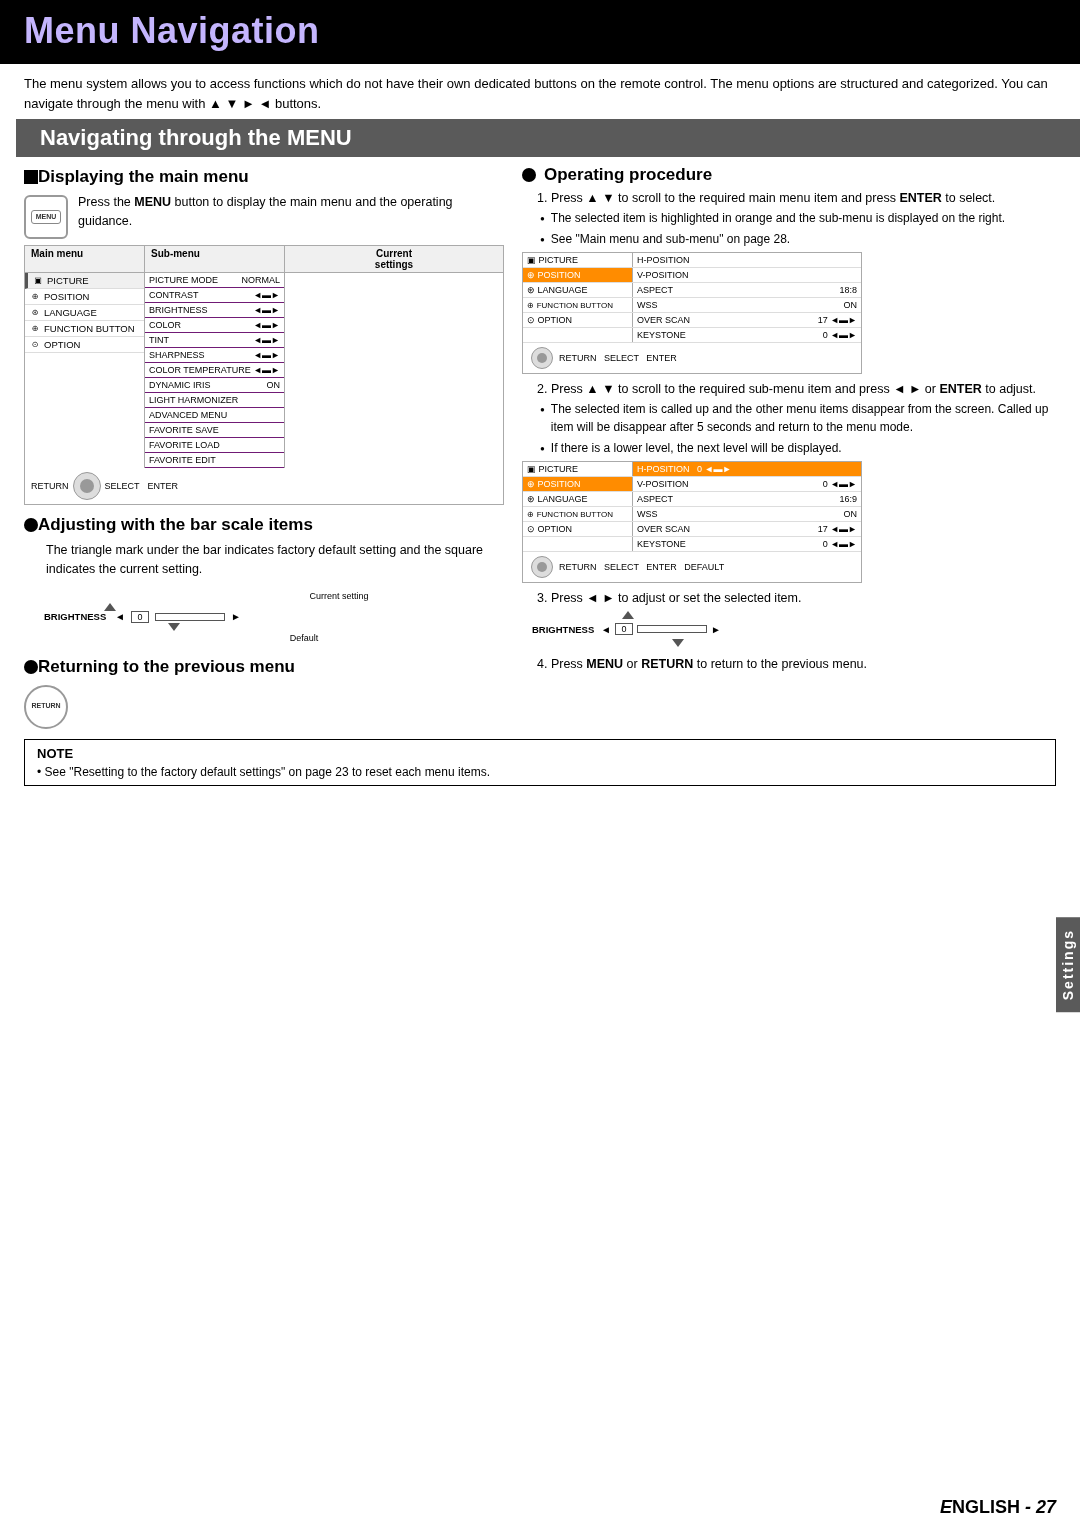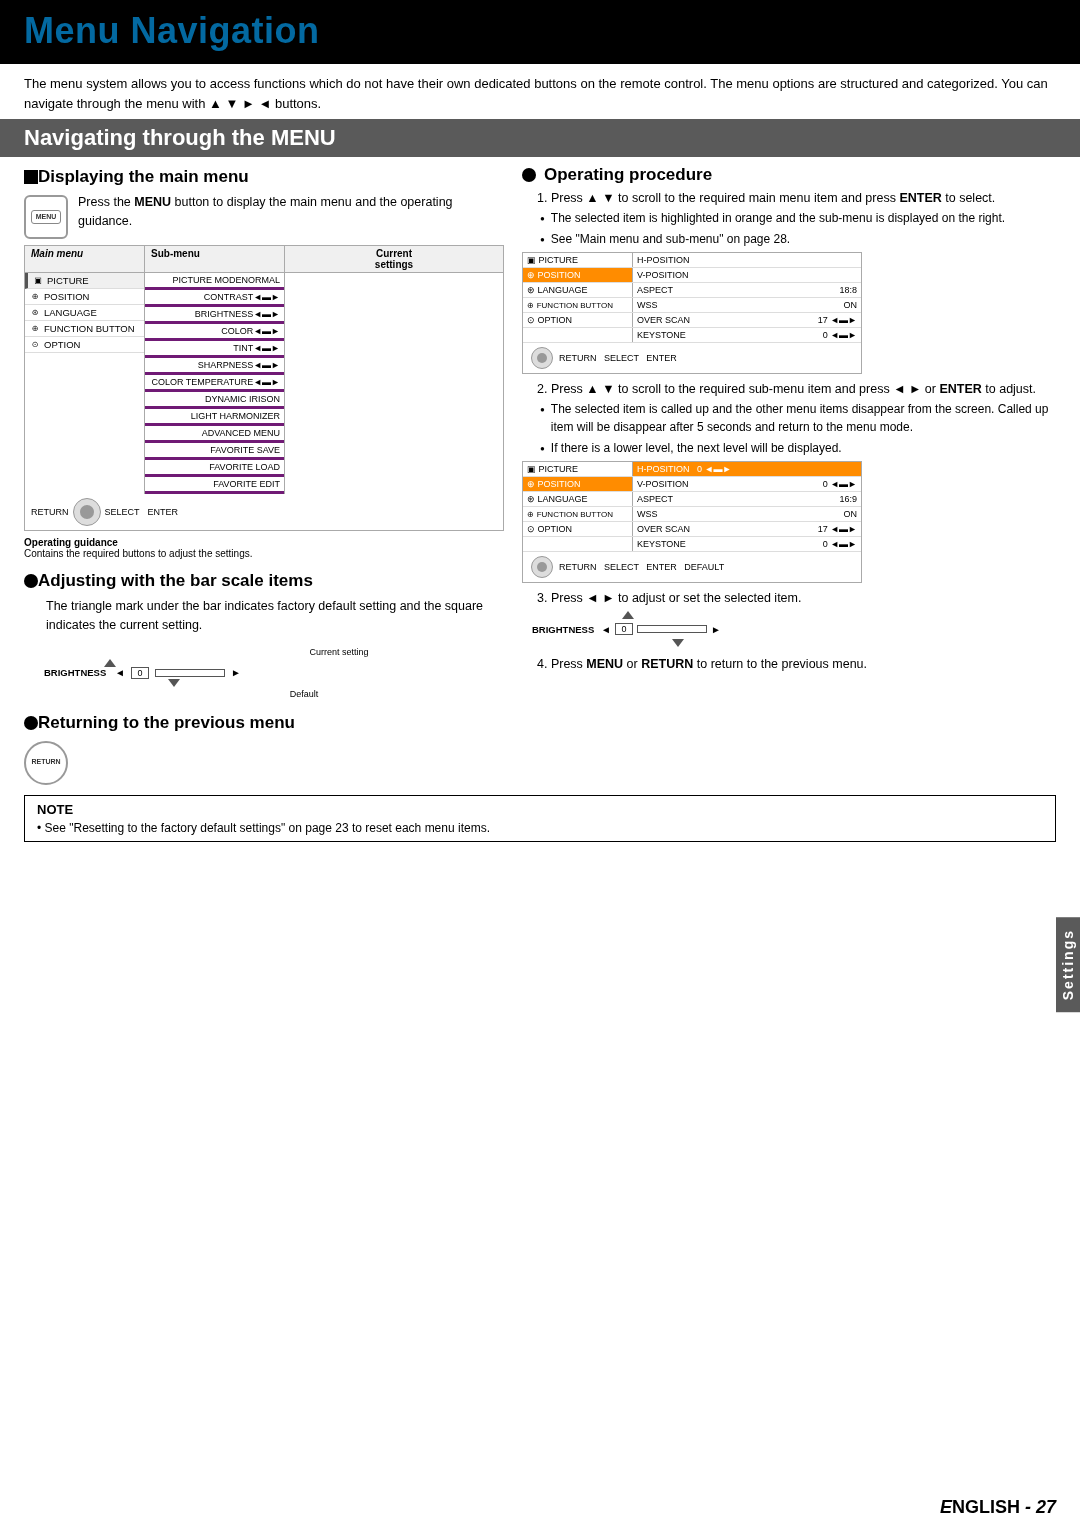--- a/index.html
+++ b/index.html
@@ -9,21 +9,21 @@
       background: #fff;
       color: #000;
       width: 1080px;
       min-height: 1528px;
       position: relative;
     }
 
     
     .page-title-bar {
       background: #000;
-      color: #0369a1;
+      color: #c4b5fd;
       padding: 10px 24px 12px 24px;
     }
     .page-title-bar h1 {
       font-size: 36px;
       font-weight: 900;
       letter-spacing: 0.5px;
     }
 
     
     .intro-text {
@@ -33,20 +33,21 @@
     }
 
     
     .section-header {
       background: #5a5a5a;
       color: #fff;
       padding: 6px 24px;
       font-size: 22px;
       font-weight: 700;
       margin-bottom: 0;
+      margin-left: 16px;
     }
 
     
     .main-content {
       display: flex;
       padding: 0 24px;
       gap: 18px;
     }
 
     .left-col {
@@ -137,21 +138,21 @@
     .menu-diagram-header {
       display: flex;
       border-bottom: 1px solid #aaa;
       background: #f0f0f0;
     }
     .menu-diagram-header div {
       padding: 2px 6px;
       font-weight: bold;
       font-size: 10px;
     }
-    .menu-col-main { flex: 0 0 120px; border-right: 1px solid #aaa; font-style: italic; }
+    .menu-col-main { flex: 0 0 120px; border-right: 1px solid #aaa; }
     .menu-col-sub { flex: 0 0 140px; border-right: 1px solid #aaa; }
     .menu-col-curr { flex: 1; text-align: center; }
 
     .menu-diagram-body {
       display: flex;
     }
     .menu-main-items {
       flex: 0 0 120px;
       border-right: 1px solid #aaa;
     }
@@ -172,24 +173,24 @@
       width: 12px;
       text-align: center;
     }
 
     .menu-sub-items {
       flex: 0 0 140px;
       border-right: 1px solid #aaa;
     }
     .menu-sub-item {
       padding: 2px 4px;
-      border-bottom: 3px solid #701a75;
-      font-size: 9px;
-      display: flex;
-      justify-content: flex-end;
+      border-bottom: 1px solid #701a75;
+      font-size: 9px;
+      display: flex;
+      justify-content: space-between;
     }
 
     .menu-controls {
       display: flex;
       align-items: center;
       gap: 4px;
       padding: 4px 6px;
       font-size: 9px;
     }
     .nav-circle {
@@ -533,24 +534,20 @@
         <div style="display:flex;align-items:center;gap:2px;">
           <div class="nav-circle">
             <div class="nav-circle-inner"></div>
           </div>
         </div>
         <span>SELECT</span>
         <span style="margin-left:4px;">ENTER</span>
       </div>
     </div>
 
-    <div class="op-guidance">
-      <strong>Operating guidance</strong><br>
-      <span>Contains the required buttons to adjust the settings.</span>
-    </div>
 
     <div style="margin-top:10px;">
       <div class="subsection-title">
         <span class="bullet-circle"></span>
         <span>Adjusting with the bar scale items</span>
       </div>
       <div class="subsection-body">
         <span>The triangle mark under the bar indicates factory default setting and the square indicates the current setting.</span>
       </div>
 

